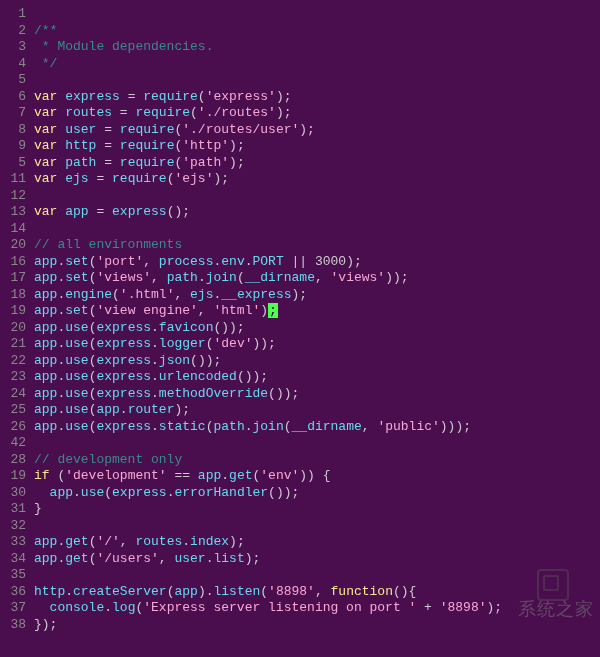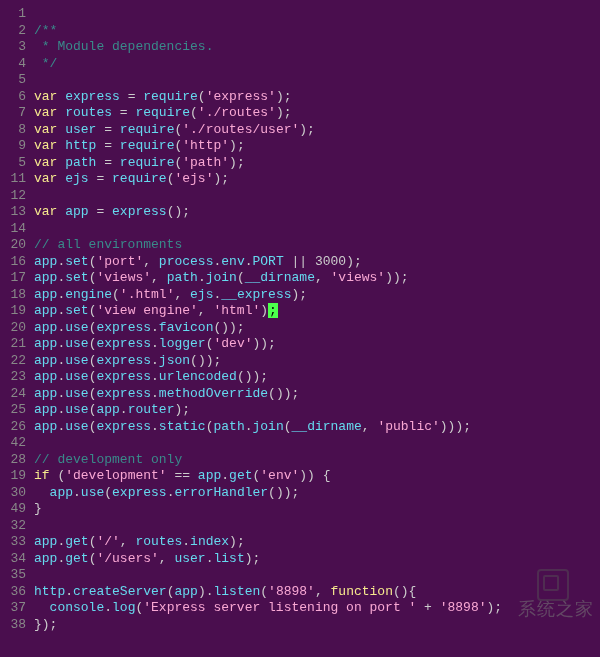--- a/index.html
+++ b/index.html
@@ -101,21 +101,21 @@
       <div>21</div>
       <div>22</div>
       <div>23</div>
       <div>24</div>
       <div>25</div>
       <div>26</div>
       <div>42</div>
       <div>28</div>
       <div>19</div>
       <div>30</div>
-      <div>49</div>
+      <div>31</div>
       <div>32</div>
       <div>33</div>
       <div>34</div>
       <div>35</div>
       <div>36</div>
       <div>37</div>
       <div>38</div>
     </div>
   <div class="code" id="code"><div>&nbsp;</div><div><span class="tok-c">/**</span></div><div><span class="tok-c"> * Module dependencies.</span></div><div><span class="tok-c"> */</span></div><div>&nbsp;</div><div><span class="tok-kw">var</span><span class="tok-n"> </span><span class="tok-id">express</span><span class="tok-n"> = </span><span class="tok-id">require</span><span class="tok-n">(</span><span class="tok-s">'express'</span><span class="tok-n">);</span></div><div><span class="tok-kw">var</span><span class="tok-n"> </span><span class="tok-id">routes</span><span class="tok-n"> = </span><span class="tok-id">require</span><span class="tok-n">(</span><span class="tok-s">'./routes'</span><span class="tok-n">);</span></div><div><span class="tok-kw">var</span><span class="tok-n"> </span><span class="tok-id">user</span><span class="tok-n"> = </span><span class="tok-id">require</span><span class="tok-n">(</span><span class="tok-s">'./routes/user'</span><span class="tok-n">);</span></div><div><span class="tok-kw">var</span><span class="tok-n"> </span><span class="tok-id">http</span><span class="tok-n"> = </span><span class="tok-id">require</span><span class="tok-n">(</span><span class="tok-s">'http'</span><span class="tok-n">);</span></div><div><span class="tok-kw">var</span><span class="tok-n"> </span><span class="tok-id">path</span><span class="tok-n"> = </span><span class="tok-id">require</span><span class="tok-n">(</span><span class="tok-s">'path'</span><span class="tok-n">);</span></div><div><span class="tok-kw">var</span><span class="tok-n"> </span><span class="tok-id">ejs</span><span class="tok-n"> = </span><span class="tok-id">require</span><span class="tok-n">(</span><span class="tok-s">'ejs'</span><span class="tok-n">);</span></div><div>&nbsp;</div><div><span class="tok-kw">var</span><span class="tok-n"> </span><span class="tok-id">app</span><span class="tok-n"> = </span><span class="tok-id">express</span><span class="tok-n">();</span></div><div>&nbsp;</div><div><span class="tok-c">// all environments</span></div><div><span class="tok-id">app</span><span class="tok-n">.</span><span class="tok-id">set</span><span class="tok-n">(</span><span class="tok-s">'port'</span><span class="tok-n">, </span><span class="tok-id">process</span><span class="tok-n">.</span><span class="tok-id">env</span><span class="tok-n">.</span><span class="tok-id">PORT</span><span class="tok-n"> || 3000);</span></div><div><span class="tok-id">app</span><span class="tok-n">.</span><span class="tok-id">set</span><span class="tok-n">(</span><span class="tok-s">'views'</span><span class="tok-n">, </span><span class="tok-id">path</span><span class="tok-n">.</span><span class="tok-id">join</span><span class="tok-n">(</span><span class="tok-id">__dirname</span><span class="tok-n">, </span><span class="tok-s">'views'</span><span class="tok-n">));</span></div><div><span class="tok-id">app</span><span class="tok-n">.</span><span class="tok-id">engine</span><span class="tok-n">(</span><span class="tok-s">'.html'</span><span class="tok-n">, </span><span class="tok-id">ejs</span><span class="tok-n">.</span><span class="tok-id">__express</span><span class="tok-n">);</span></div><div><span class="tok-id">app</span><span class="tok-n">.</span><span class="tok-id">set</span><span class="tok-n">(</span><span class="tok-s">'view engine'</span><span class="tok-n">, </span><span class="tok-s">'html'</span><span class="tok-n">)</span><span class="cursor">;</span></div><div><span class="tok-id">app</span><span class="tok-n">.</span><span class="tok-id">use</span><span class="tok-n">(</span><span class="tok-id">express</span><span class="tok-n">.</span><span class="tok-id">favicon</span><span class="tok-n">());</span></div><div><span class="tok-id">app</span><span class="tok-n">.</span><span class="tok-id">use</span><span class="tok-n">(</span><span class="tok-id">express</span><span class="tok-n">.</span><span class="tok-id">logger</span><span class="tok-n">(</span><span class="tok-s">'dev'</span><span class="tok-n">));</span></div><div><span class="tok-id">app</span><span class="tok-n">.</span><span class="tok-id">use</span><span class="tok-n">(</span><span class="tok-id">express</span><span class="tok-n">.</span><span class="tok-id">json</span><span class="tok-n">());</span></div><div><span class="tok-id">app</span><span class="tok-n">.</span><span class="tok-id">use</span><span class="tok-n">(</span><span class="tok-id">express</span><span class="tok-n">.</span><span class="tok-id">urlencoded</span><span class="tok-n">());</span></div><div><span class="tok-id">app</span><span class="tok-n">.</span><span class="tok-id">use</span><span class="tok-n">(</span><span class="tok-id">express</span><span class="tok-n">.</span><span class="tok-id">methodOverride</span><span class="tok-n">());</span></div><div><span class="tok-id">app</span><span class="tok-n">.</span><span class="tok-id">use</span><span class="tok-n">(</span><span class="tok-id">app</span><span class="tok-n">.</span><span class="tok-id">router</span><span class="tok-n">);</span></div><div><span class="tok-id">app</span><span class="tok-n">.</span><span class="tok-id">use</span><span class="tok-n">(</span><span class="tok-id">express</span><span class="tok-n">.</span><span class="tok-id">static</span><span class="tok-n">(</span><span class="tok-id">path</span><span class="tok-n">.</span><span class="tok-id">join</span><span class="tok-n">(</span><span class="tok-id">__dirname</span><span class="tok-n">, </span><span class="tok-s">'public'</span><span class="tok-n">)));</span></div><div>&nbsp;</div><div><span class="tok-c">// development only</span></div><div><span class="tok-kw">if</span><span class="tok-n"> (</span><span class="tok-s">'development'</span><span class="tok-n"> == </span><span class="tok-id">app</span><span class="tok-n">.</span><span class="tok-id">get</span><span class="tok-n">(</span><span class="tok-s">'env'</span><span class="tok-n">)) {</span></div><div><span class="tok-n">  </span><span class="tok-id">app</span><span class="tok-n">.</span><span class="tok-id">use</span><span class="tok-n">(</span><span class="tok-id">express</span><span class="tok-n">.</span><span class="tok-id">errorHandler</span><span class="tok-n">());</span></div><div><span class="tok-n">}</span></div><div>&nbsp;</div><div><span class="tok-id">app</span><span class="tok-n">.</span><span class="tok-id">get</span><span class="tok-n">(</span><span class="tok-s">'/'</span><span class="tok-n">, </span><span class="tok-id">routes</span><span class="tok-n">.</span><span class="tok-id">index</span><span class="tok-n">);</span></div><div><span class="tok-id">app</span><span class="tok-n">.</span><span class="tok-id">get</span><span class="tok-n">(</span><span class="tok-s">'/users'</span><span class="tok-n">, </span><span class="tok-id">user</span><span class="tok-n">.</span><span class="tok-id">list</span><span class="tok-n">);</span></div><div>&nbsp;</div><div><span class="tok-id">http</span><span class="tok-n">.</span><span class="tok-id">createServer</span><span class="tok-n">(</span><span class="tok-id">app</span><span class="tok-n">).</span><span class="tok-id">listen</span><span class="tok-n">(</span><span class="tok-s">'8898'</span><span class="tok-n">, </span><span class="tok-kw">function</span><span class="tok-n">(){</span></div><div><span class="tok-n">  </span><span class="tok-id">console</span><span class="tok-n">.</span><span class="tok-id">log</span><span class="tok-n">(</span><span class="tok-s">'Express server listening on port '</span><span class="tok-n"> + </span><span class="tok-s">'8898'</span><span class="tok-n">);</span></div><div><span class="tok-n">});</span></div></div>
 </div>

